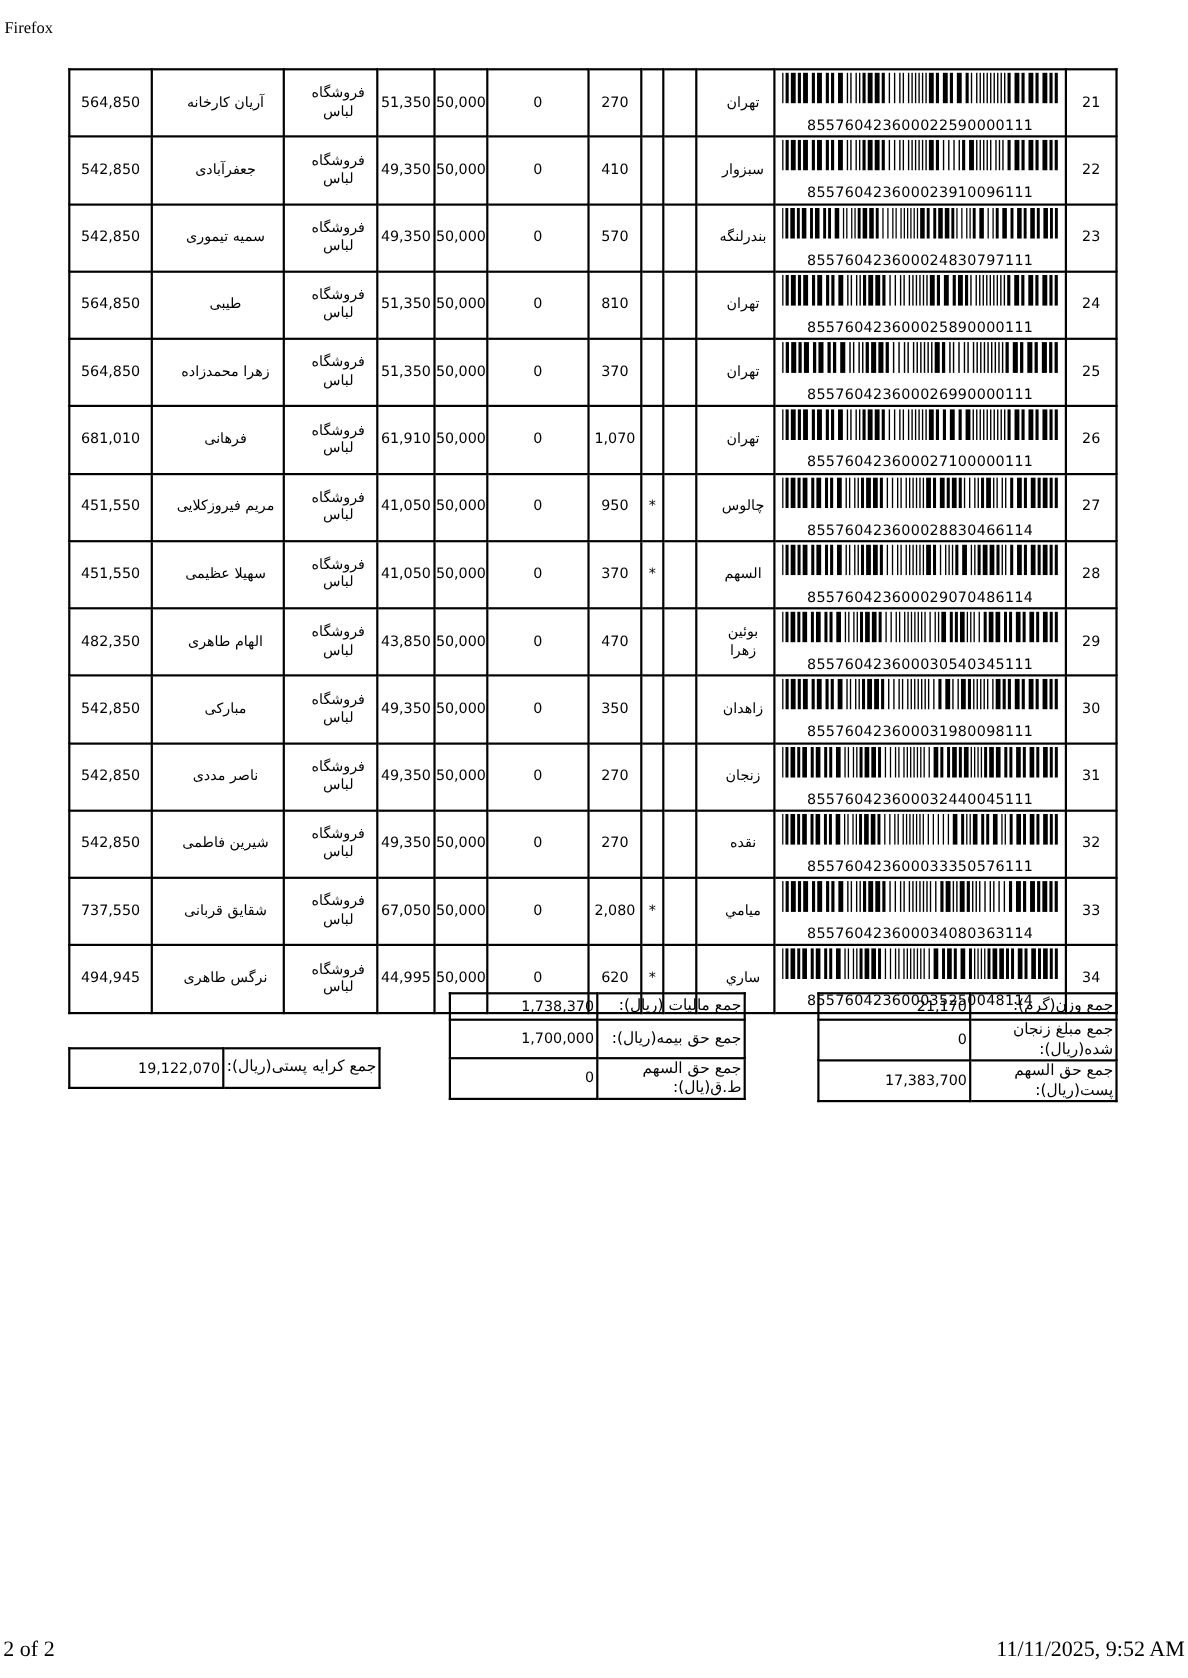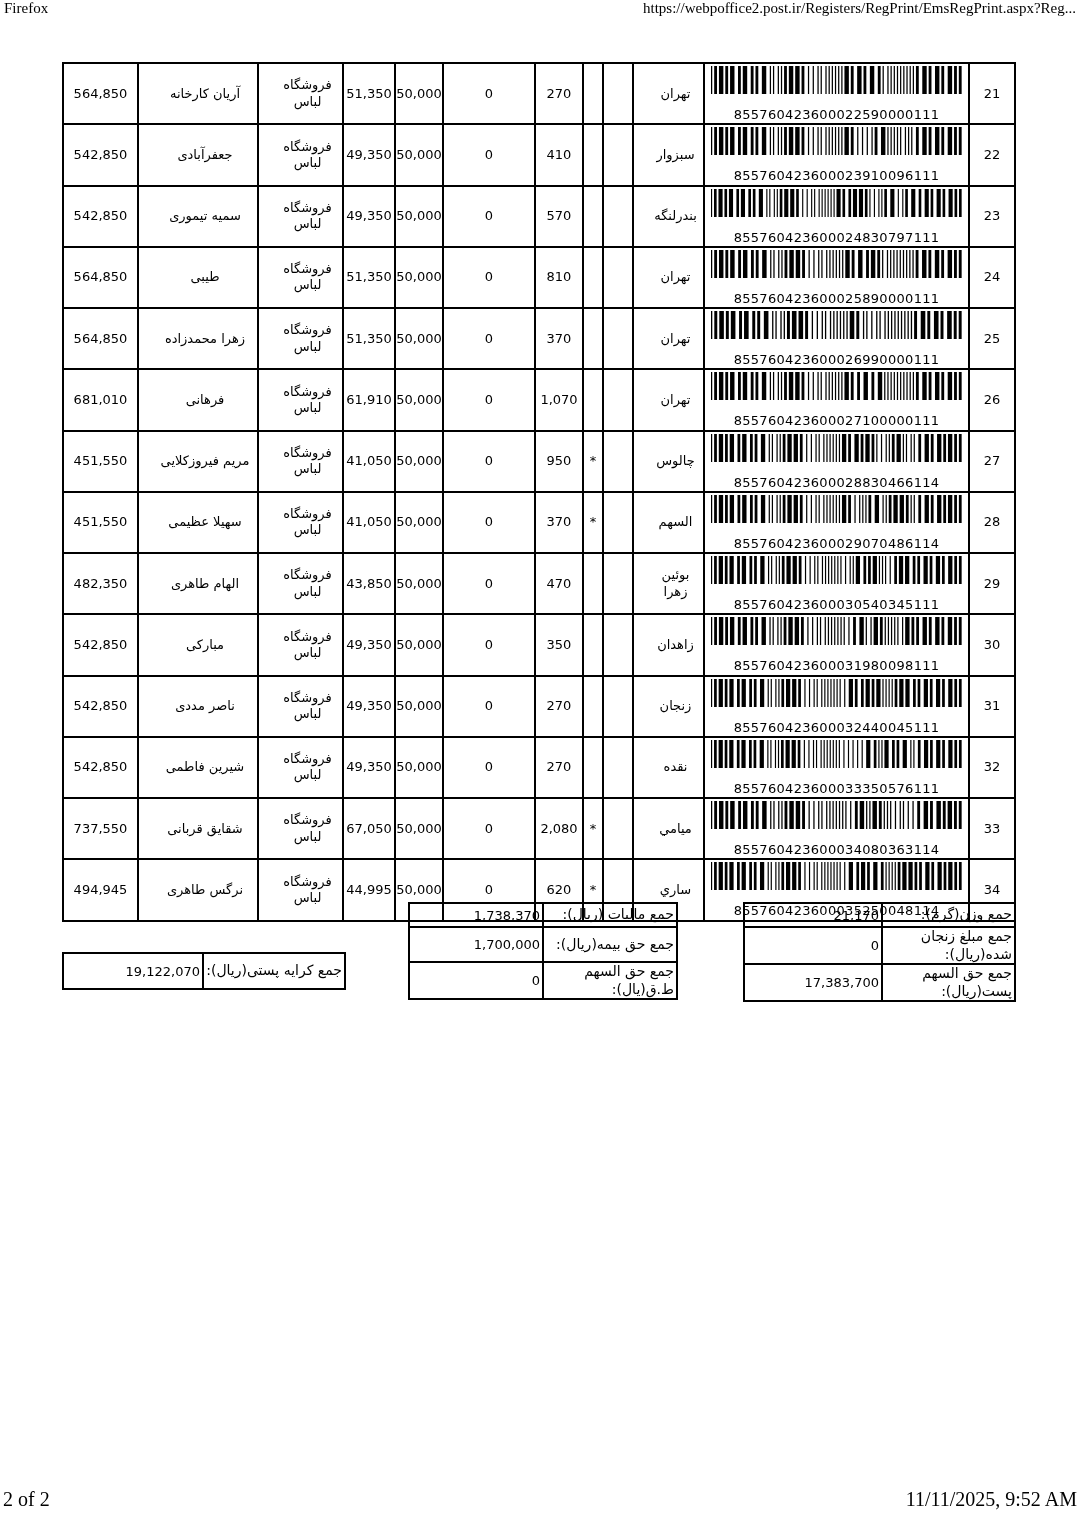--- a/index.html
+++ b/index.html
@@ -2,23 +2,23 @@
 <html lang="en"><head>
 <meta charset="utf-8">
 <style>
   html,body{margin:0;padding:0;}
   body{
     width:1080px;height:1525px;position:relative;background:#ffffff;
     font-family:"DejaVu Sans",sans-serif;color:#000;
   }
   
   .browser-hdr{
-    position:absolute;top:0;left:4px;right:4px;
+    position:absolute;top:18px;left:4px;right:4px;
     display:flex;justify-content:space-between;align-items:flex-start;
-    font-family:"Liberation Serif",serif;font-size:15px;color:#000;
+    font-family:"Liberation Serif",serif;font-size:15px;color:#000;flex-direction:column;
   }
   .pg-footer{
     position:absolute;top:1488px;left:3px;right:3px;
     display:flex;justify-content:space-between;
     font-family:"Liberation Serif",serif;font-size:20px;color:#000;
   }
   
   table.reg{
     position:absolute;left:62px;top:62px;width:952px;
     border-collapse:collapse;table-layout:fixed;
@@ -43,21 +43,20 @@
   table.sum-left{left:62px;top:952px;width:282px;}
   tr.h1 td{height:22px;}
   tr.h2 td{height:33px;}
   tr.h3 td{height:34px;}
 </style>
 </head>
 <body>
 
 <div class="browser-hdr">
   <span>Firefox</span>
-  <span>https://webpoffice2.post.ir/Registers/RegPrint/EmsRegPrint.aspx?Reg...</span>
 </div>
 
 <table class="reg">
   <colgroup>
       <col style="width: 75px;">
       <col style="width: 120px;">
       <col style="width: 85px;">
       <col style="width: 52px;">
       <col style="width: 48px;">
       <col style="width: 92px;">

